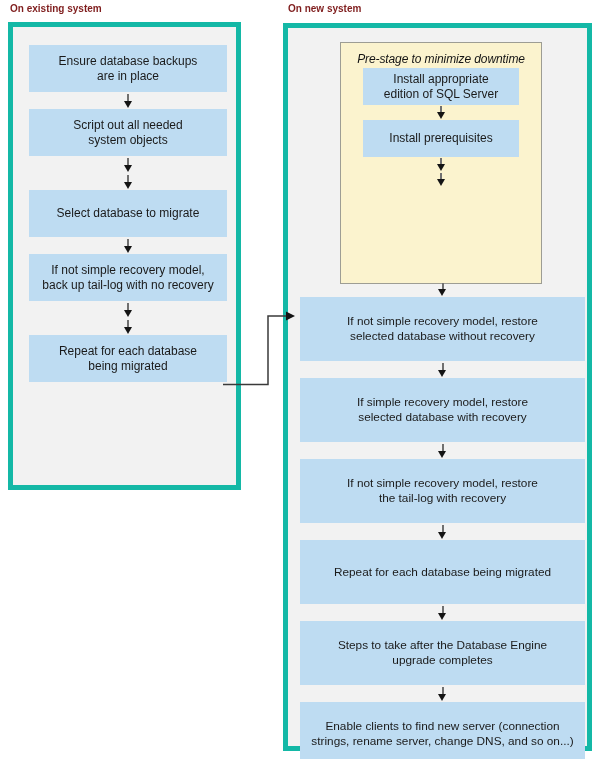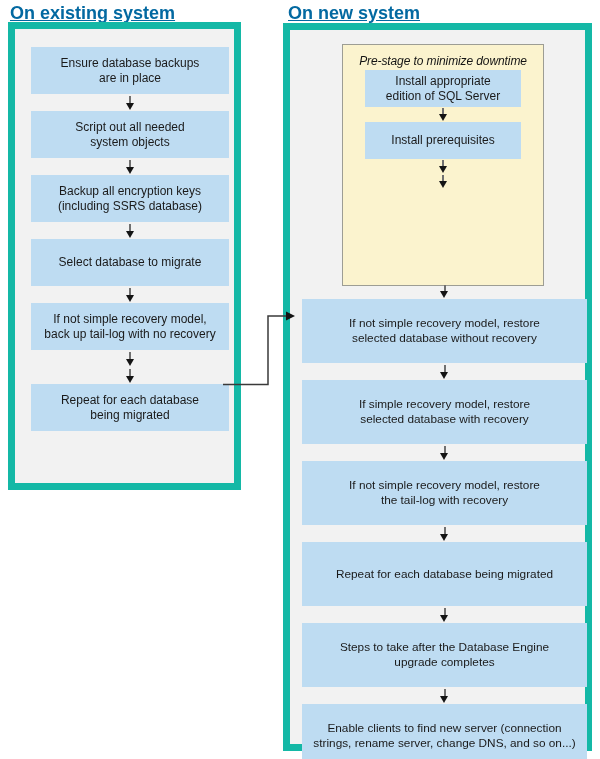--- a/index.html
+++ b/index.html
@@ -5,28 +5,27 @@
   html,body { margin:0; padding:0; }
   body {
     width:600px; height:759px; position:relative;
     background:#ffffff;
     font-family:"Liberation Sans", sans-serif;
     color:#1a1a1a;
     overflow:hidden;
   }
   .heading {
     position:absolute;
-    font-size:18px; font-weight:bold; color:#0369a1;
+    font-size:10px; font-weight:bold; color:#7f1d1d;
     white-space:nowrap;
-    text-decoration:underline;
   }
   .panel {
     position:absolute;
     background:#f2f2f2;
-    border:7px solid #14b8a6;
+    border:5px solid #14b8a6;
     box-sizing:border-box;
   }
   .stack { position:absolute; display:flex; flex-direction:column; align-items:center; }
   .box {
     background:#bedcf2;
     display:flex; align-items:center; justify-content:center;
     text-align:center; white-space:pre; line-height:15px;
     font-size:12px; width:100%;
     box-sizing:border-box;
   }
@@ -68,22 +67,20 @@
 <div class="heading" style="left:288px; top:3px;">On new system</div>
 
 <div class="panel" style="left:8px; top:22px; width:233px; height:468px;">
   <div class="stack" style="left:16px; top:18px; width:198px;">
     <div class="box lbox">Ensure database backups
 are in place</div>
     <div class="arrow"></div>
     <div class="box lbox">Script out all needed
 system objects</div>
     <div class="arrow"></div>
-    <div class="box lbox">Backup all encryption keys
-(including SSRS database)</div>
     <div class="arrow"></div>
     <div class="box lbox">Select database to migrate</div>
     <div class="arrow"></div>
     <div class="box lbox">If not simple recovery model,
 back up tail-log with no recovery</div>
     <div class="arrow"></div>
     <div class="arrow"></div>
     <div class="box lbox">Repeat for each database
 being migrated</div>
   </div>

